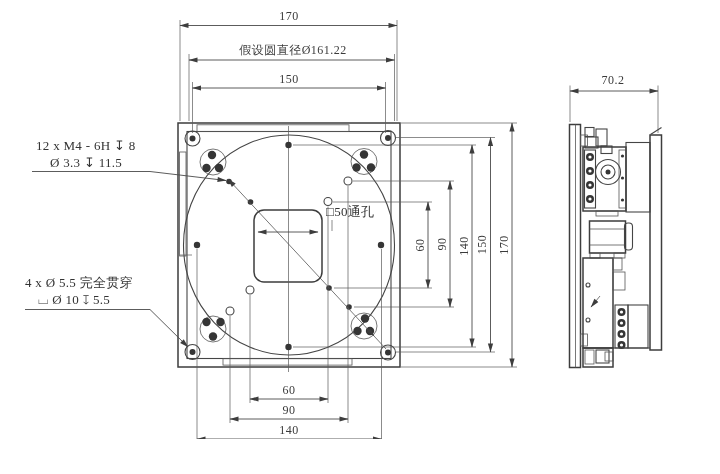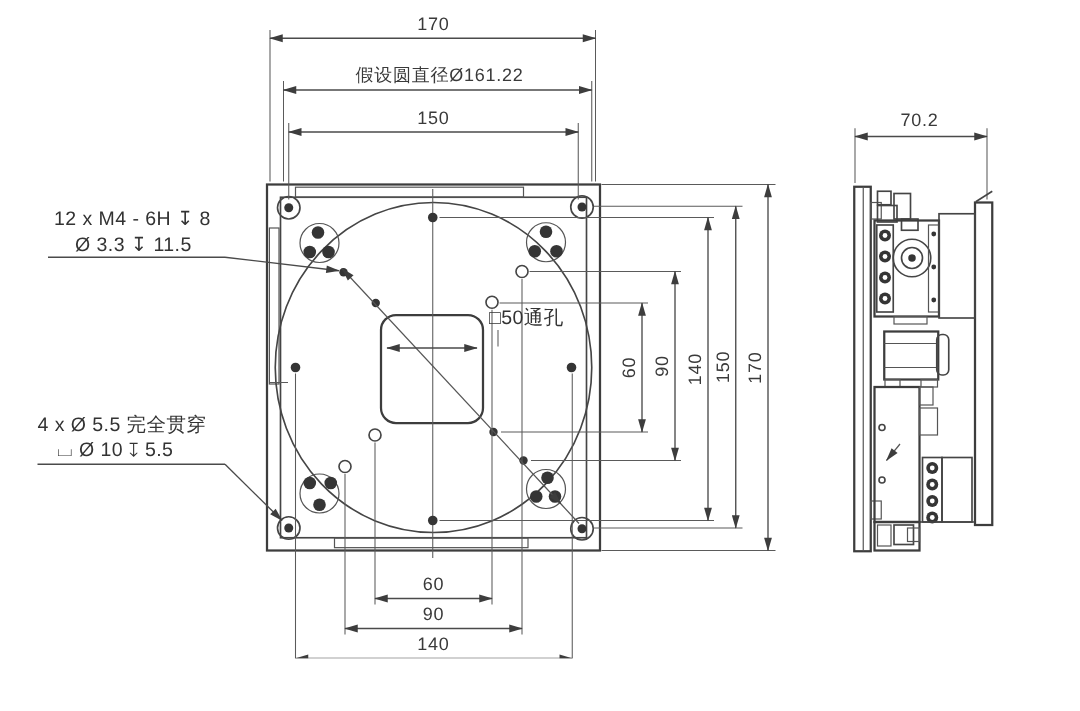--- a/index.html
+++ b/index.html
@@ -1,17 +1,17 @@
 <!DOCTYPE html>
 <html><head>
 <meta charset="utf-8">
 <style>
   html,body{margin:0;padding:0;background:#ffffff;}
   #canvas{position:relative;width:720px;height:439px;background:#ffffff;overflow:hidden;
-          font-family:Liberation Sans, sans-serif;}
+          font-family:Liberation Serif, serif;}
   svg{position:absolute;left:0;top:0;}
   .dim-text{font-size:12px;fill:#3a3a3a;letter-spacing:.5px;}
   .note-text{font-size:13px;fill:#333333;letter-spacing:.3px;}
   .thick{stroke:#3d3d3d;stroke-width:1.5;fill:none;}
   .mid{stroke:#454545;stroke-width:1.1;fill:none;}
   .thin{stroke:#555555;stroke-width:.8;fill:none;}
   .xline{stroke:#5a5a5a;stroke-width:.7;fill:none;}
   .dimline{stroke:#4a4a4a;stroke-width:.9;fill:none;}
   .dot{fill:#353535;stroke:none;}
 </style>

